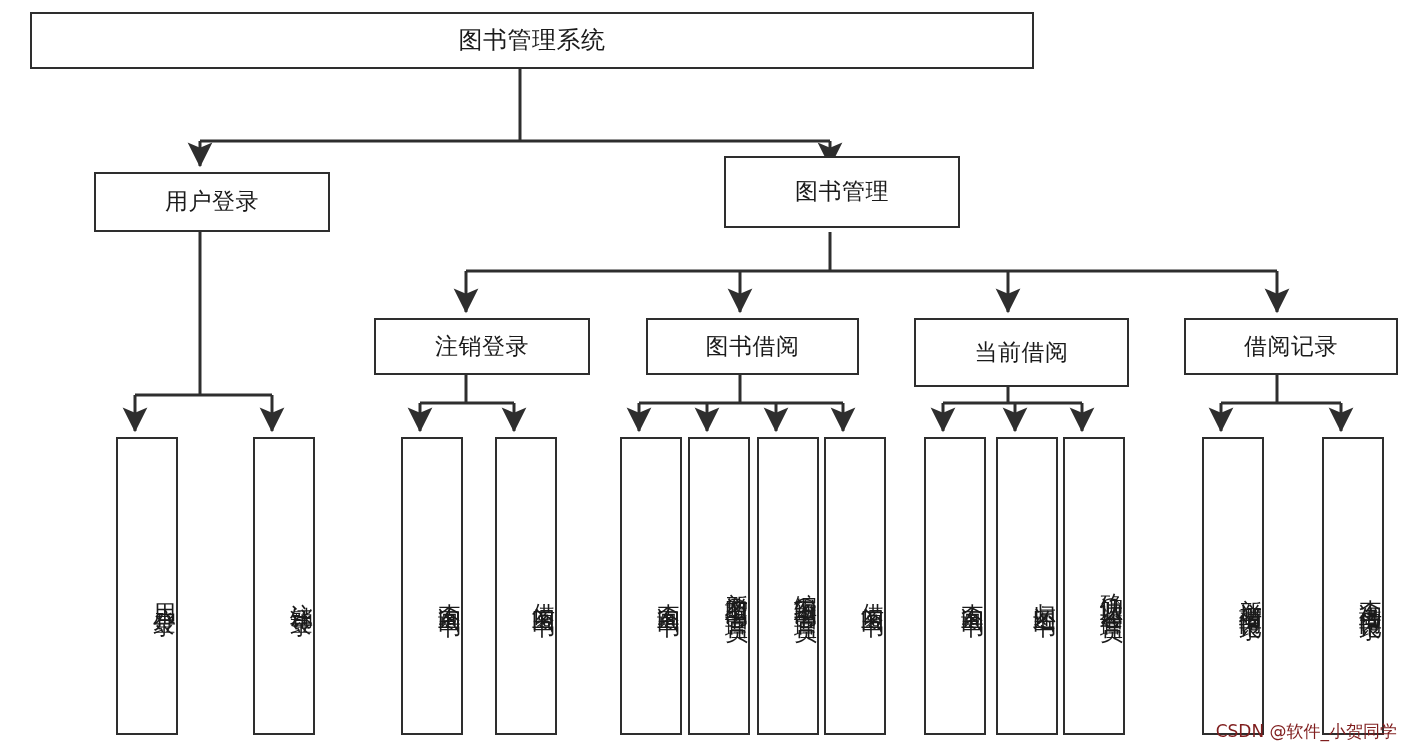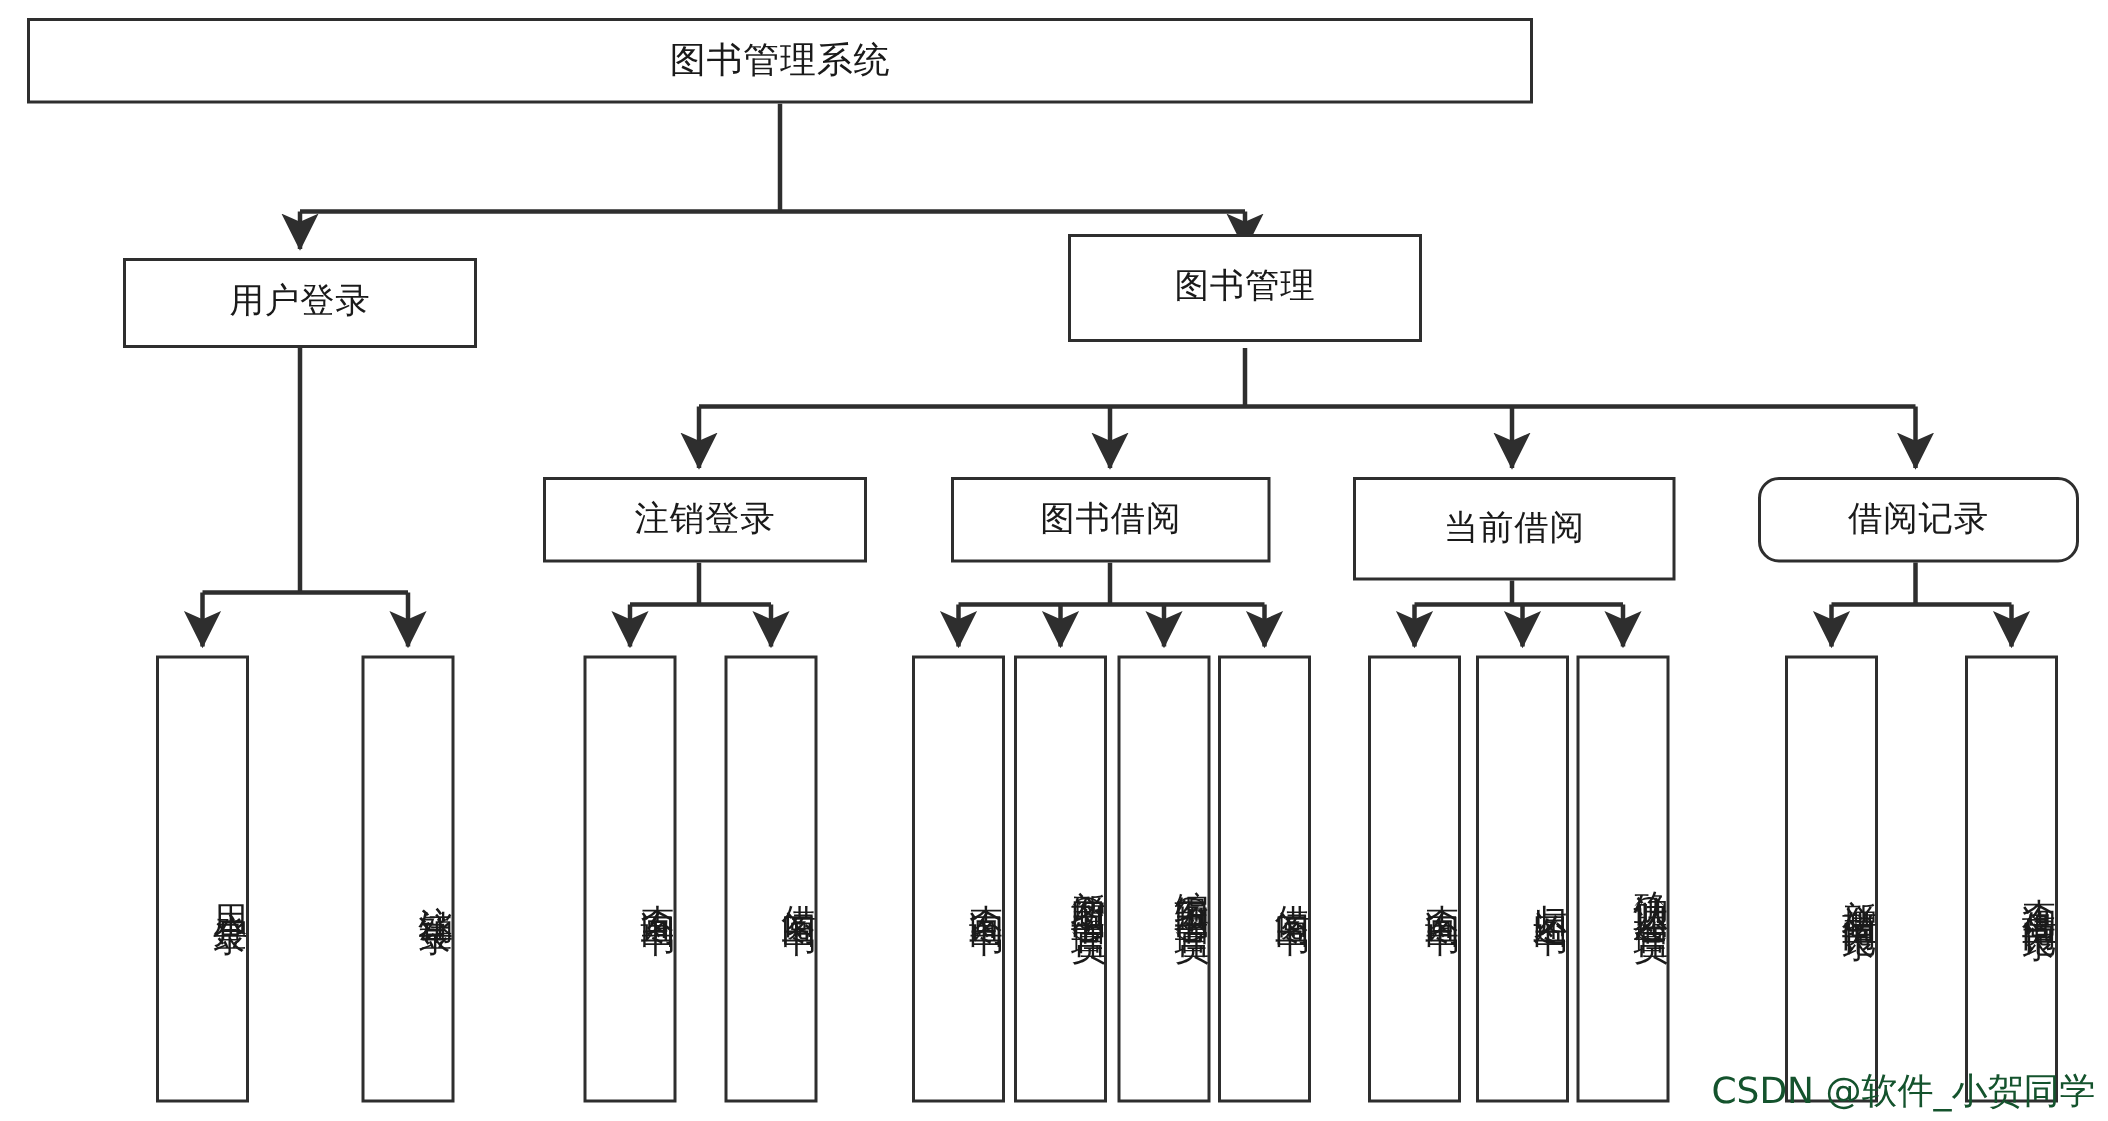--- a/index.html
+++ b/index.html
@@ -27,20 +27,21 @@
   .node {
     position: absolute;
     box-sizing: border-box;
     border: 2.5px solid #2e2e2e;
     background: #ffffff;
     display: flex;
     align-items: center;
     justify-content: center;
     color: #1a1a1a;
     letter-spacing: 0.5px;
+    margin-left: 12px;
   }
   .node.h {
     
     font-size: 23px;
     line-height: 1.1;
     white-space: nowrap;
   }
   .node.root {
     font-size: 24px;
   }
@@ -57,22 +58,22 @@
   }
   .node.v .vtxt {
     display: block;
     writing-mode: vertical-rl;
     text-orientation: upright;
   }
   #watermark {
     position: absolute;
     right: 8px;
     bottom: 4px;
-    font-size: 24px;
-    color: #14532d;
+    font-size: 17px;
+    color: #7f1d1d;
     font-family: "DejaVu Sans", "Liberation Sans", sans-serif;
     white-space: nowrap;
     user-select: none;
   }
 </style>
 </head>
 <body>
 
 <div id="canvas">
 
@@ -144,21 +145,21 @@
 
   <div class="node h" style="left:362px; top:318px; width:216px; height:57px;">
     <span>注销登录</span>
   </div>
   <div class="node h" style="left:634px; top:318px; width:213px; height:57px;">
     <span>图书借阅</span>
   </div>
   <div class="node h" style="left:902px; top:318px; width:215px; height:69px;">
     <span>当前借阅</span>
   </div>
-  <div class="node h" style="left:1172px; top:318px; width:214px; height:57px;border-radius:14px;">
+  <div class="node h" style="left:1172px; top:318px; width:214px; height:57px;">
     <span>借阅记录</span>
   </div>
 
   <div class="node v" style="left:104px; top:437px; width:62px; height:298px;">
     <span class="vtxt">用户登录</span>
   </div>
   <div class="node v" style="left:241px; top:437px; width:62px; height:298px;">
     <span class="vtxt">注销登录</span>
   </div>
   <div class="node v" style="left:389px; top:437px; width:62px; height:298px;">

